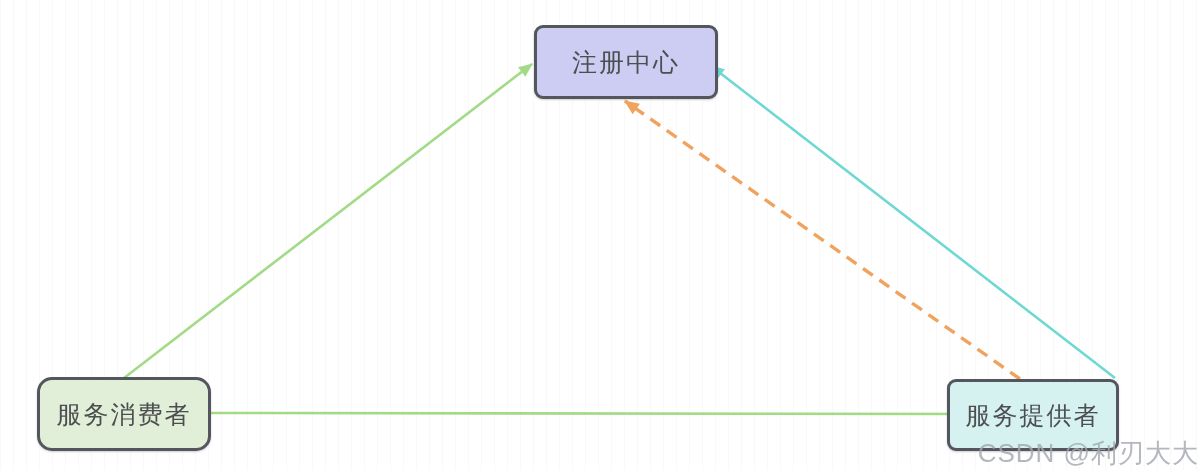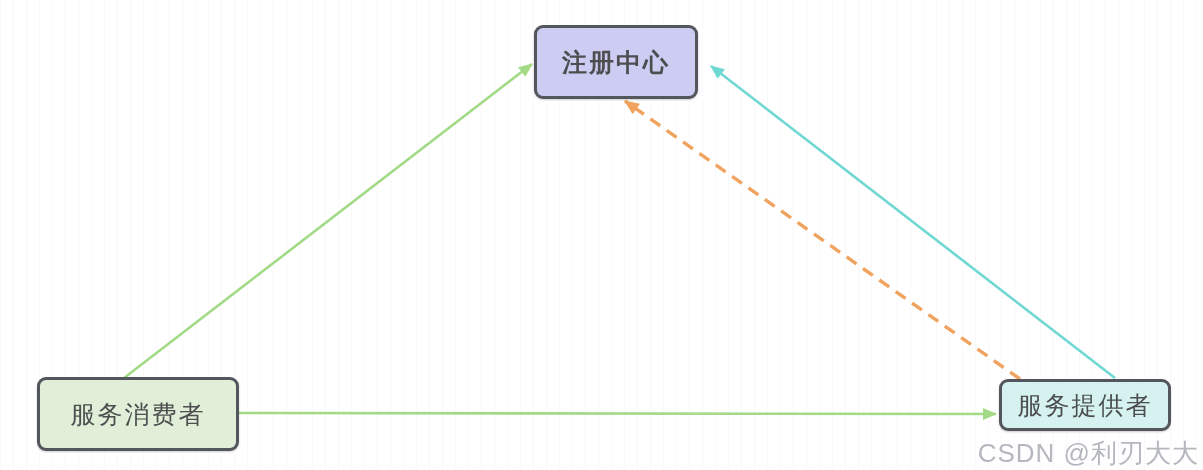--- a/index.html
+++ b/index.html
@@ -32,23 +32,23 @@
     border: 3px solid #53565c;
     border-radius: 9px;
     display: flex;
     align-items: center;
     justify-content: center;
     font-size: 25px;
     letter-spacing: 2px;
     color: #4c4e50;
     box-shadow: 0 1px 2px rgba(60,60,70,0.25);
   }
-  .node-registry  { left: 534px; top: 25px;  width: 164px; height: 74px; background: #cdcdf3; font-weight: bold; }
-  .node-consumer  { left: 37px;  top: 377px; width: 202px; height: 74px; background: #e1efd8; }
-  .node-provider  { left: 999px; top: 379px; width: 172px; height: 52px; background: #d6f2f0; }
+  .node-registry  { left: 534px; top: 25px;  width: 184px; height: 74px; background: #cdcdf3; }
+  .node-consumer  { left: 37px;  top: 377px; width: 174px; height: 74px; background: #e1efd8; border-radius: 15px; }
+  .node-provider  { left: 947px; top: 379px; width: 172px; height: 72px; background: #d6f2f0; }
   .edge-label {
     position: absolute;
     z-index: 3;
     transform: translateX(-50%);
     font-size: 23px;
     letter-spacing: 1px;
     color: #4f5052;
     white-space: nowrap;
   }
   .lbl-pull      { left: 256px;  top: 175px; }

